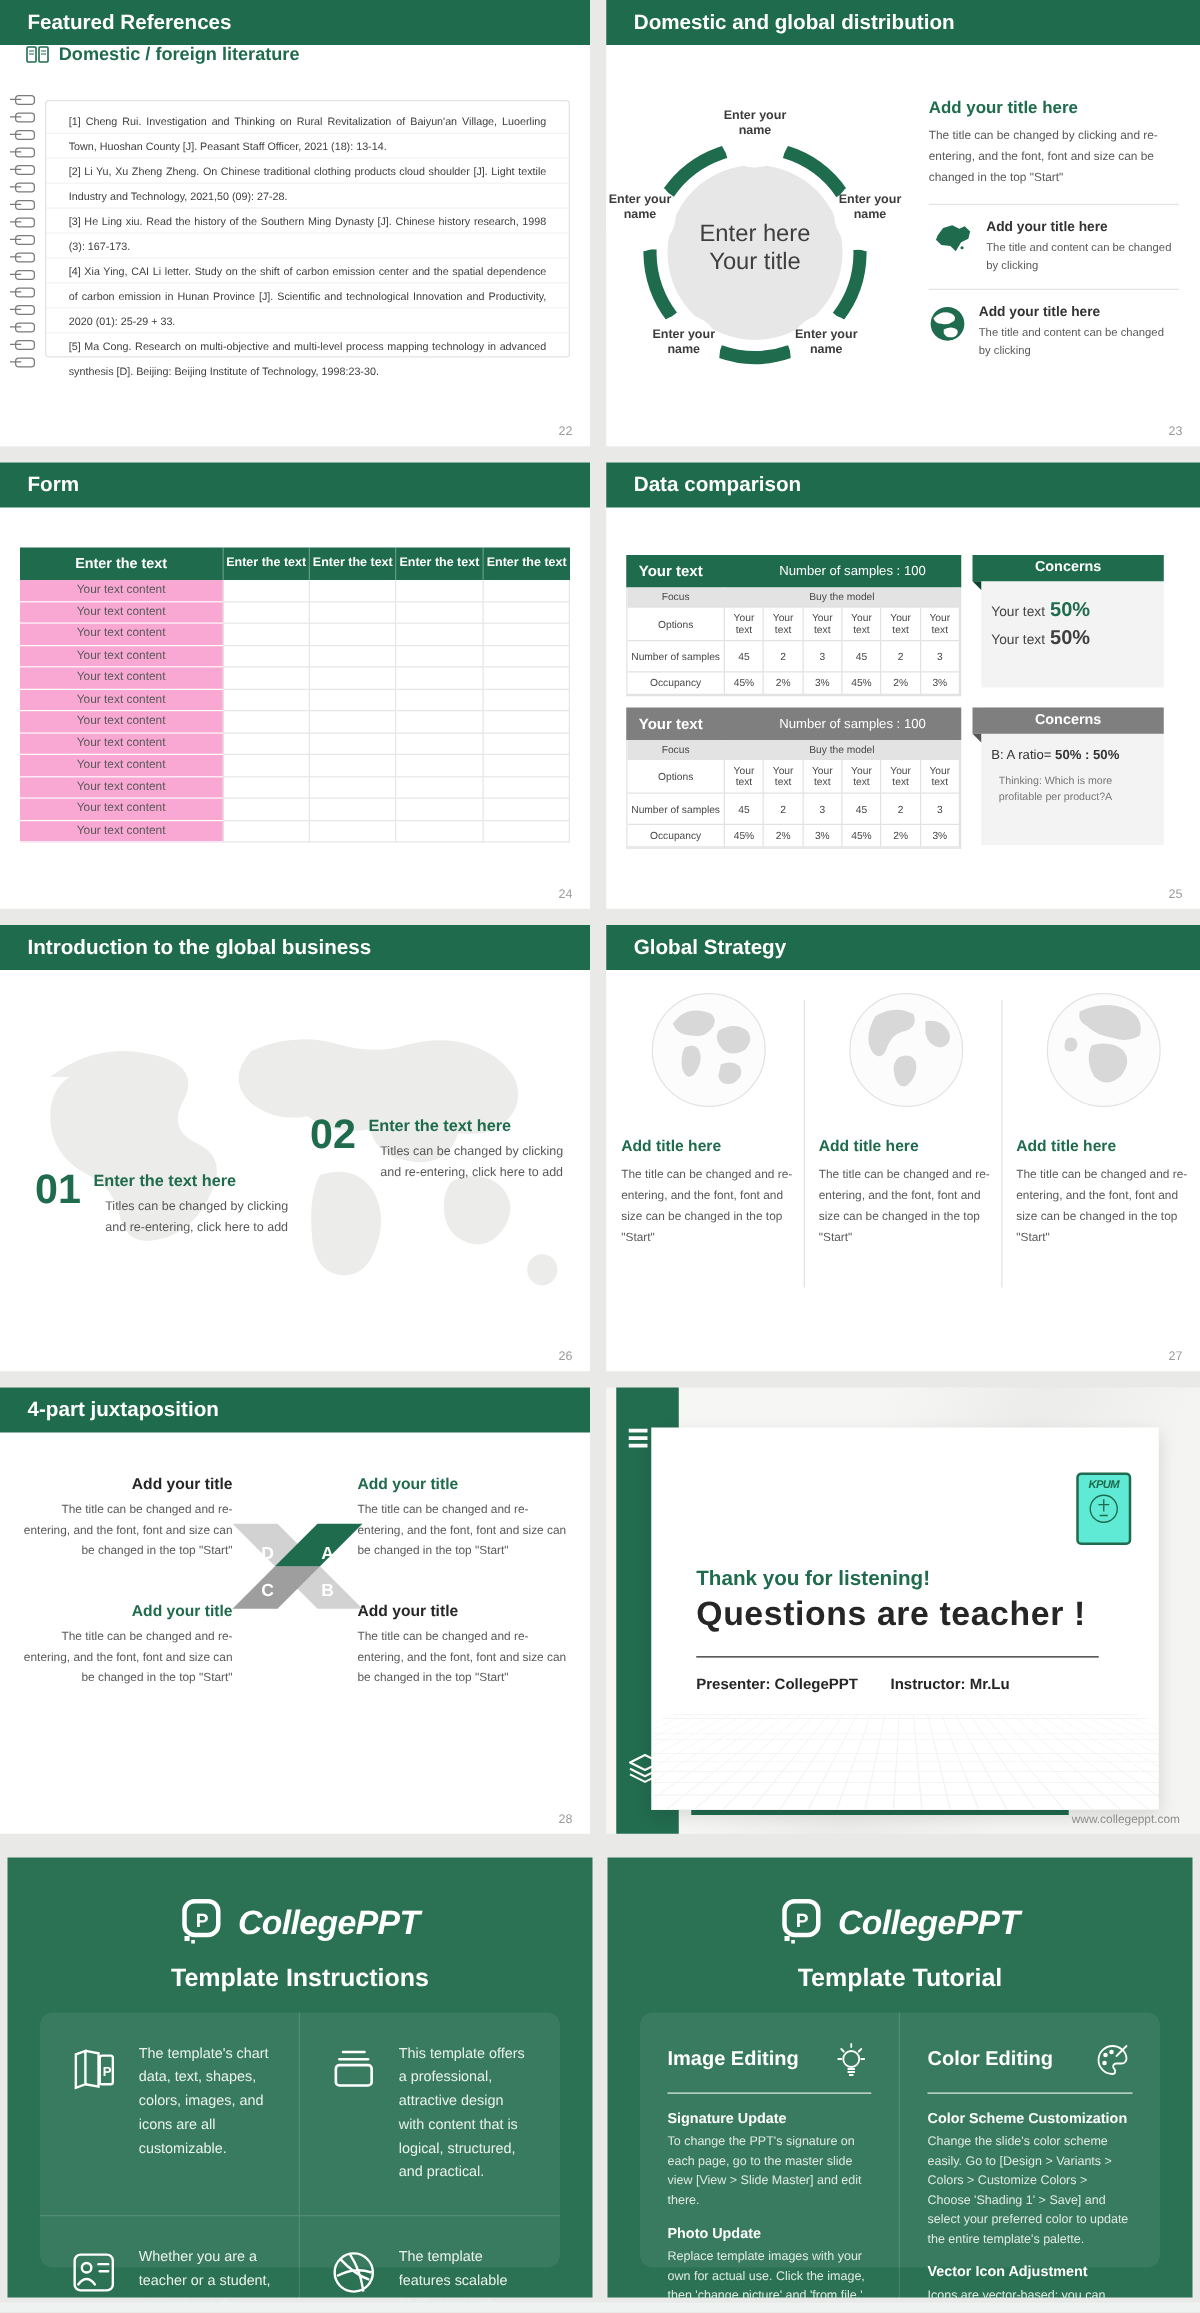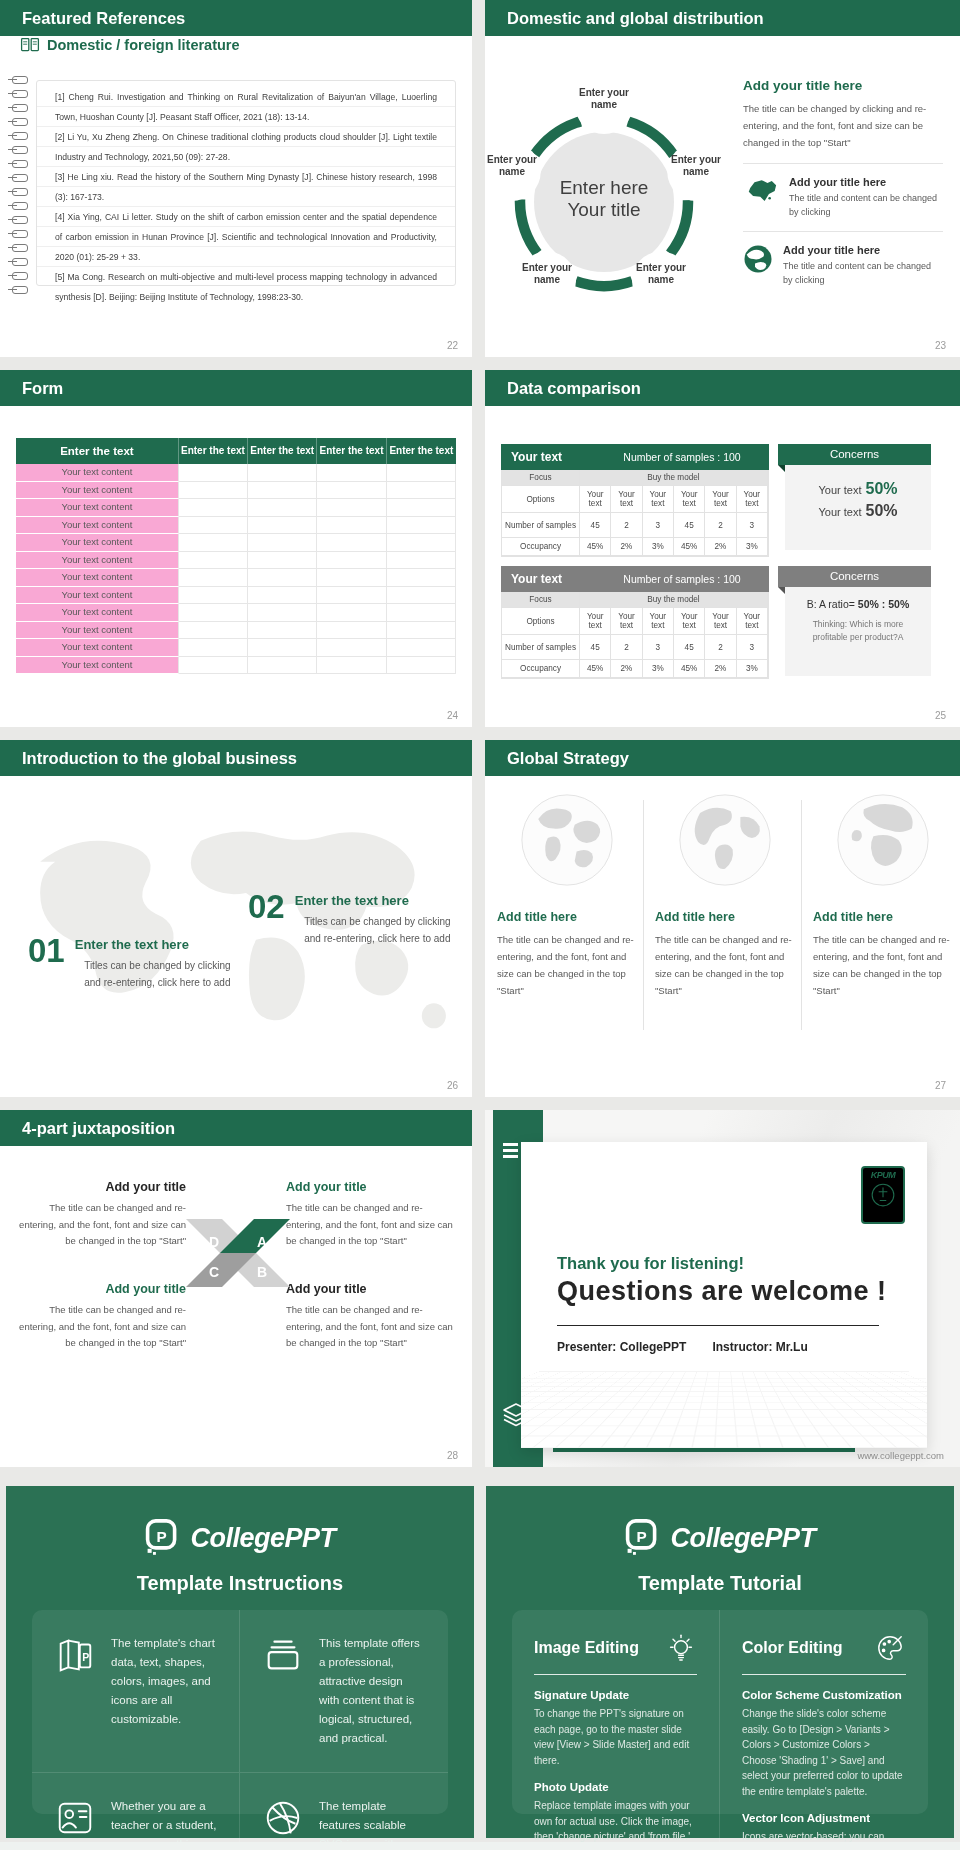--- a/index.html
+++ b/index.html
@@ -43,25 +43,25 @@
   .cmp-h.green{background:#1f6b4e;} .cmp-h.gray{background:#7f7f7f;}
   .cmp-name{width:84px;padding-left:10px;font-weight:700;font-size:12px;}
   .cmp-samples{flex:1;text-align:center;font-size:10.5px;}
   .cmp-grid{display:grid;grid-template-columns:78px repeat(6,1fr);border:1px solid #e2e2e2;border-top:none;}
   .cmp-grid>div{display:flex;align-items:center;justify-content:center;text-align:center;border-right:1px solid #e2e2e2;border-bottom:1px solid #e2e2e2;font-size:8.2px;color:#4a4a4a;}
   .cmp-grid .rf{background:#e3e3e3;height:15px;}
   .cmp-grid .ro{height:26px;line-height:9px;padding:0 2px;}
   .cmp-grid .rs{height:24px;line-height:9px;}
   .cmp-grid .rc{height:17px;}
   .concern{position:absolute;left:300px;width:146px;background:#f3f3f3;}
-  .ribbon{position:absolute;top:0;left:-7px;right:0;height:21px;color:#fff;font-weight:400;font-size:11.5px;text-align:center;line-height:21px;}
+  .ribbon{position:absolute;top:0;left:-7px;right:0;height:21px;color:#fff;font-weight:700;font-size:11.5px;text-align:center;line-height:21px;}
   .ribbon.green{background:#1f6b4e;} .ribbon.gray{background:#7f7f7f;}
   .ribbon::after{content:"";position:absolute;left:0;top:21px;width:0;height:0;border-top:7px solid #10422e;border-left:7px solid transparent;}
   .ribbon.gray::after{border-top-color:#555;}
-  .cbody{padding:32px 8px 12px 8px;text-align:center;}
+  .cbody{padding:32px 8px 12px 8px;}
   .crow{margin:4px 0;font-size:11px;color:#444;}
   .crow b{font-size:16px;margin-left:4px;}
   .crow b.g{color:#1f6b4e;} .crow b.k{color:#3f3f3f;}
   .cline1{font-size:10.5px;color:#333;}
   .cline2{font-size:8.5px;color:#777;line-height:13px;width:118px;margin:8px auto 0;}
   
   .wmap{position:absolute;left:0;right:0;top:80px;width:100%;height:250px;}
   .intro-item{position:absolute;top:150px;display:flex;gap:10px;width:212px;}
   .intro-num{font-size:33px;font-weight:800;color:#1f6b4e;line-height:33px;}
   .intro-tx h4{margin:3px 0 5px;font-size:13px;color:#1f6b4e;}
@@ -83,21 +83,21 @@
   .tk{background:linear-gradient(115deg,#f6f6f5 35%,#ececeb 55%,#f4f4f3 75%);}
   .tk-bar{position:absolute;left:8px;top:0;width:50px;height:100%;background:#226c50;}
   .tk-menu{position:absolute;left:18px;top:33px;}
   .tk-menu span{display:block;width:15px;height:2.5px;background:#fff;margin-bottom:3.5px;}
   .tk-layers{position:absolute;left:17px;top:292px;}
   .tk-card{position:absolute;left:36px;top:32px;width:406px;height:306px;background:#fff;box-shadow:0 5px 14px rgba(0,0,0,.13);overflow:hidden;}
   .tk-strip{position:absolute;left:68px;top:330px;width:302px;height:12px;background:#1f6b4e;}
   .tk-grid{position:absolute;left:-60px;right:-60px;bottom:-40px;height:170px;
     background-image:linear-gradient(#d9d9d9 1px,transparent 1px),linear-gradient(90deg,#d9d9d9 1px,transparent 1px);
     background-size:16px 12px;transform:perspective(170px) rotateX(58deg);opacity:.3;}
-  .kpum{position:absolute;right:22px;top:24px;width:40px;height:54px;border:2px solid #1f6b4e;border-radius:4px;background:#000000;text-align:center;}
+  .kpum{position:absolute;right:22px;top:36px;width:40px;height:54px;border:2px solid #1f6b4e;border-radius:4px;background:#5eead4;text-align:center;}
   .kpum .kt{font-size:9px;font-weight:800;font-style:italic;color:#1f6b4e;margin-top:2px;letter-spacing:-.5px;}
   .kpum svg{margin-top:2px;}
   .tk-h1{position:absolute;left:36px;top:112px;font-size:16.5px;font-weight:700;color:#1f6b4e;}
   .tk-h2{position:absolute;left:36px;top:134px;font-size:27px;font-weight:800;color:#262626;letter-spacing:.5px;}
   .tk-hr{position:absolute;left:36px;top:183px;width:322px;border-top:1.6px solid #262626;}
   .tk-pres{position:absolute;left:36px;top:198px;display:flex;gap:26px;font-size:12px;font-weight:700;color:#262626;}
   .tk-web{position:absolute;right:16px;bottom:6px;font-size:9.5px;color:#8d8d8d;}
   
   .panel{position:absolute;top:1486px;height:352px;background:#2b7154;}
   .p-logo{display:flex;justify-content:center;align-items:center;gap:10px;padding-top:32px;}
@@ -525,21 +525,21 @@
     <div class="tk-card">
       <div class="tk-grid"></div>
       <div class="kpum">
         <div class="kt">KPUM</div>
         <svg width="26" height="26" viewBox="0 0 24 24" fill="none" stroke="#1f6b4e" stroke-width="1">
           <circle cx="12" cy="12" r="10"></circle>
             <path d="M12,5 v9 M8,9 h8 M9,17 h6"></path>
         </svg>
       </div>
       <div class="tk-h1">Thank you for listening!</div>
-      <div class="tk-h2">Questions are welcome !</div>
+      <div class="tk-h2">Questions are teacher !</div>
       <div class="tk-hr"></div>
       <div class="tk-pres">
         <span>Presenter: CollegePPT</span>
         <span>Instructor: Mr.Lu</span>
       </div>
     </div>
     <div class="tk-web">www.collegeppt.com</div>
   </div>
 
   <div class="panel" style="left:6px;width:468px;">

